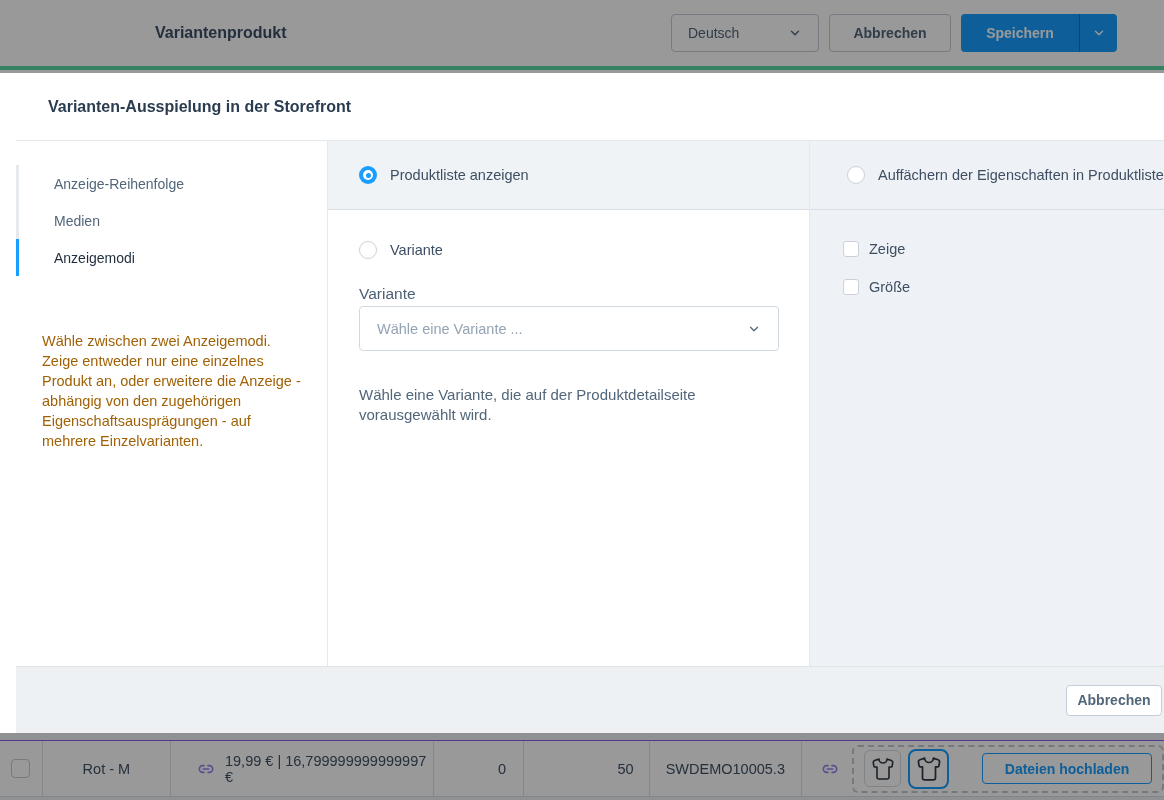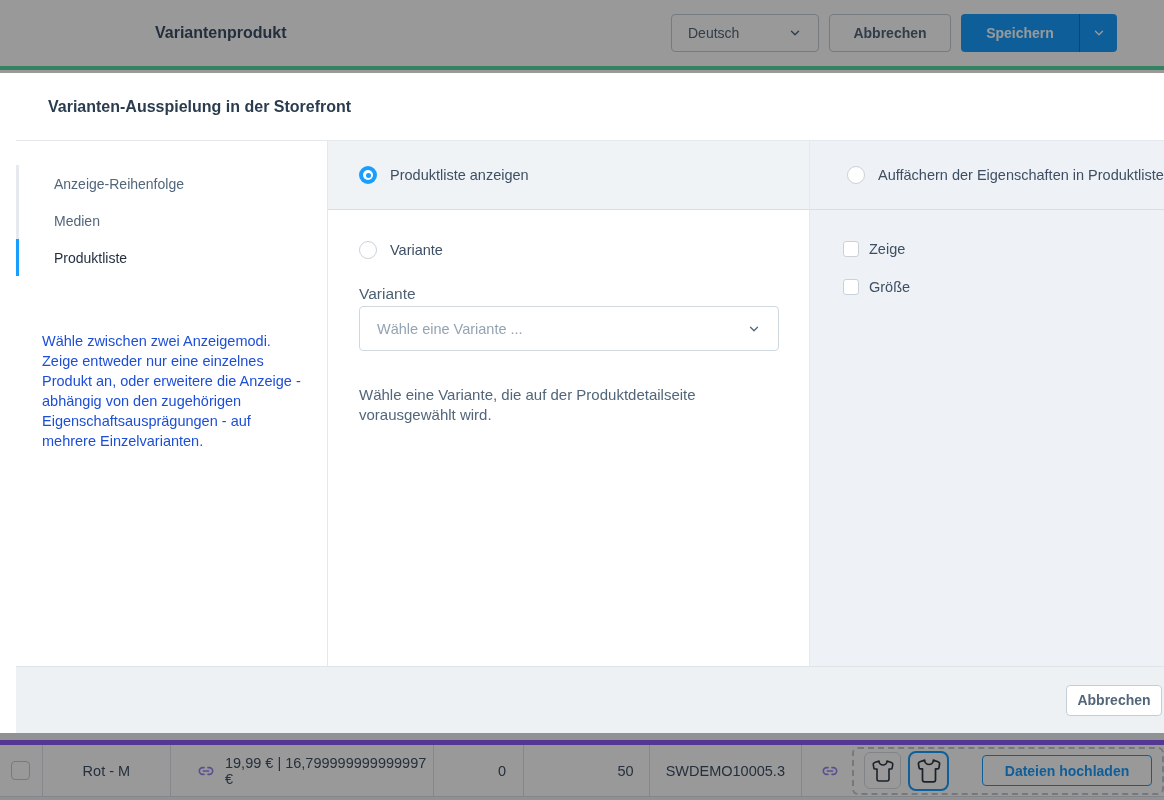--- a/index.html
+++ b/index.html
@@ -29,21 +29,21 @@
   
   .modal { position:absolute; left:16px; top:73px; width:1164px; height:660px; background:#fff; display:flex; flex-direction:column; z-index:2; }
   .modal-header { height:68px; border-bottom:1px solid #e5e9ed; display:flex; align-items:center; padding-left:32px; }
   .modal-title { font-size:16px; font-weight:bold; color:#2b3c4f; }
   .modal-body { flex:1; display:flex; min-height:0; }
 
   .m-sidebar { width:312px; border-right:1px solid #e5e9ed; background:#fff; padding-top:24px; }
   .nav-item { height:37px; display:flex; align-items:center; padding-left:35px; border-left:3px solid #e6eaee;
               font-size:14px; color:#52667a; cursor:pointer; }
   .nav-item.active { border-left-color:#189eff; color:#1f2d3d; }
-  .sidebar-desc { margin:55px 24px 0 26px; font-size:14.5px; line-height:20px; color:#1d4ed8; }
+  .sidebar-desc { margin:55px 24px 0 26px; font-size:14.5px; line-height:20px; color:#a16207; }
 
   .m-center { width:482px; border-right:1px solid #e5e9ed; display:flex; flex-direction:column; }
   .option-band { height:69px; background:#f0f3f6; border-bottom:1px solid #d9dee4; display:flex; align-items:center; padding-left:31px; gap:13px; }
   .option-band .opt-label { font-size:14.5px; color:#3e4f63; }
   .center-content { padding:29px 40px 0 31px; }
 
   .radio { width:18px; height:18px; border-radius:50%; flex:0 0 18px; position:relative; cursor:pointer; }
   .radio.on { background:#189eff; }
   .radio.on::before { content:""; position:absolute; left:4px; top:4px; width:10px; height:10px; border-radius:50%; background:#fff; }
   .radio.on::after { content:""; position:absolute; left:6.5px; top:6.5px; width:5px; height:5px; border-radius:50%; background:#189eff; }
@@ -64,21 +64,21 @@
   .check-row { display:flex; align-items:center; gap:10px; height:16px; }
   .checkbox { width:16px; height:16px; border:1px solid #c9d2da; border-radius:3px; background:#fff; flex:0 0 16px; cursor:pointer; }
   .check-row .c-label { font-size:14.5px; color:#3e4f63; }
 
   .modal-footer { height:67px; background:#eef1f4; border-top:1px solid #dfe4e9; display:flex; align-items:center; justify-content:flex-end; padding-right:18px; }
   .footer-cancel { width:96px; height:31px; font-size:14px; }
 
   
   .page-bottom { position:absolute; left:0; top:733px; width:1164px; height:67px; background:#f0f2f5; }
   .grid-row { position:absolute; left:0; top:7px; width:1164px; height:57px; background:#fff;
-              border-top:5px solid #8b5cf6; border-bottom:1px solid #d9dee4; display:flex; }
+              border-top:1px solid #8b5cf6; border-bottom:1px solid #d9dee4; display:flex; }
   .cell { border-right:1px solid #dde2e8; display:flex; align-items:center; font-size:14.5px; color:#3f5165; }
   .cell.c-check { width:46px; justify-content:center; }
   .row-checkbox { width:19px; height:19px; border:1px solid #c4ccd4; border-radius:4px; background:#fff; cursor:pointer; }
   .cell.c-name { width:138px; justify-content:center; }
   .cell.c-price { width:281px; padding-left:25px; gap:9px; }
   .cell.c-zero { width:96px; justify-content:flex-end; padding-right:17px; }
   .cell.c-fifty { width:134px; justify-content:flex-end; padding-right:15px; }
   .cell.c-number { width:164px; justify-content:center; }
   .cell.c-media { flex:1; border-right:none; padding-left:18px; gap:12px; overflow:visible; }
   .link-icon { display:flex; align-items:center; color:#9384f0; flex:0 0 auto; }
@@ -133,21 +133,21 @@
     <div class="modal-body">
 
       <div class="m-sidebar">
         <div class="nav-item">
           <span>Anzeige-Reihenfolge</span>
         </div>
         <div class="nav-item">
           <span>Medien</span>
         </div>
         <div class="nav-item active">
-          <span>Produktliste</span>
+          <span>Anzeigemodi</span>
         </div>
         <div class="sidebar-desc">Wähle zwischen zwei Anzeigemodi. Zeige entweder nur eine einzelnes Produkt an, oder erweitere die Anzeige - abhängig von den zugehörigen Eigenschaftsausprägungen - auf mehrere Einzelvarianten.</div>
       </div>
 
       <div class="m-center">
         <div class="option-band">
           <div class="radio on"></div>
           <div class="opt-label">Produktliste anzeigen</div>
         </div>
         <div class="center-content">

